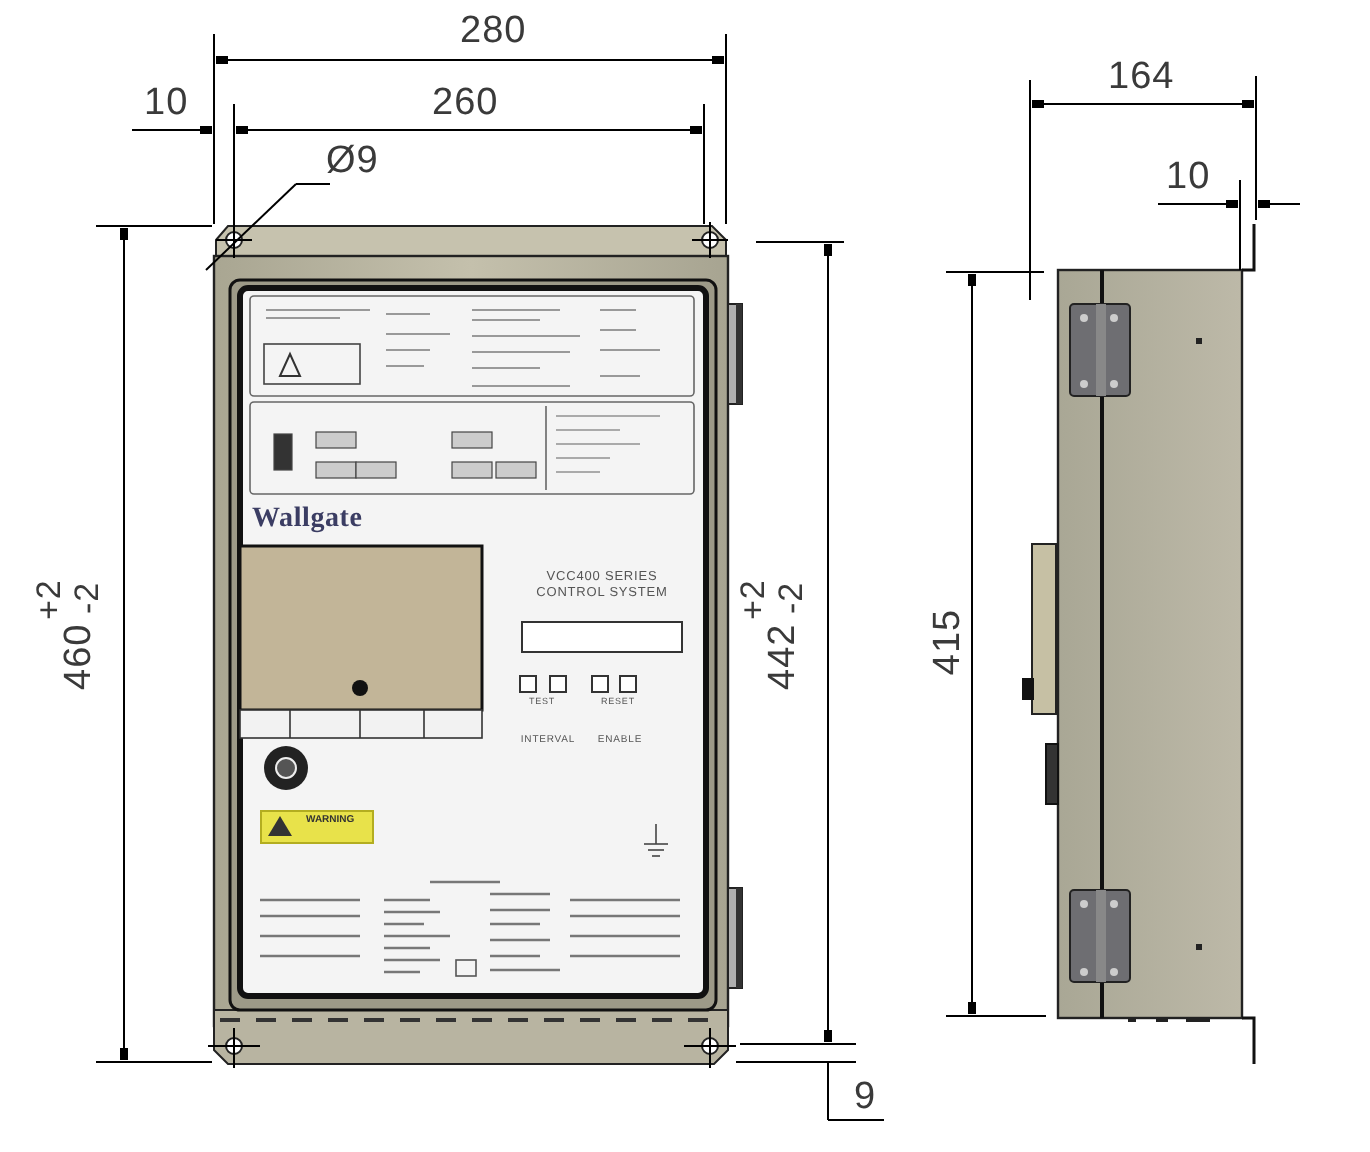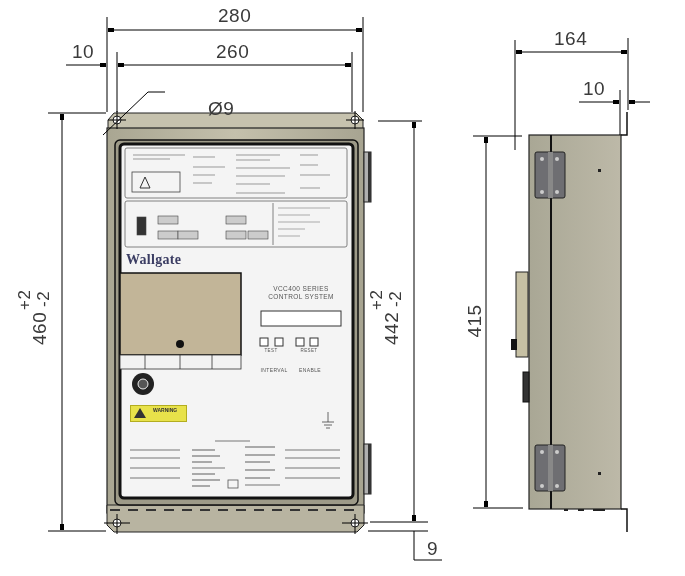--- a/index.html
+++ b/index.html
@@ -239,24 +239,24 @@
     <line x1="620" y1="90" x2="620" y2="135"></line>
     <line x1="579" y1="102" x2="619" y2="102" marker-end="url(#arr)"></line>
     <line x1="629" y1="102" x2="650" y2="102" marker-start="url(#arr)"></line>
 
     <line x1="473" y1="136" x2="522" y2="136"></line>
     <line x1="473" y1="508" x2="523" y2="508"></line>
     <line x1="486" y1="137" x2="486" y2="507" marker-start="url(#arr)" marker-end="url(#arr)"></line>
   </g>
 </svg>
 
-<div class="dim-text" style="left:218px; top:5px;">280</div>
+<div class="dim-text" style="left:230px; top:5px;">280</div>
 <div class="dim-text" style="left:216px; top:41px;">260</div>
 <div class="dim-text" style="left:72px; top:41px;">10</div>
-<div class="dim-text" style="left:163px; top:98px;margin-left:45px;">Ø9</div>
+<div class="dim-text" style="left:163px; top:70px;">Ø9</div>
 
 <div class="abs vtext" style="left:10px; top:300px; width:60px; height:30px;">
   <span class="dim-text" style="left:0px; top:4px;">460</span>
   <span class="dim-text" style="left:35px; top:-10px; font-size:17px;">+2</span>
   <span class="dim-text" style="left:38px; top:9px; font-size:17px;">-2</span>
 </div>
 
 <div class="abs vtext" style="left:362px; top:300px; width:60px; height:30px;">
   <span class="dim-text" style="left:0px; top:4px;">442</span>
   <span class="dim-text" style="left:35px; top:-10px; font-size:17px;">+2</span>

